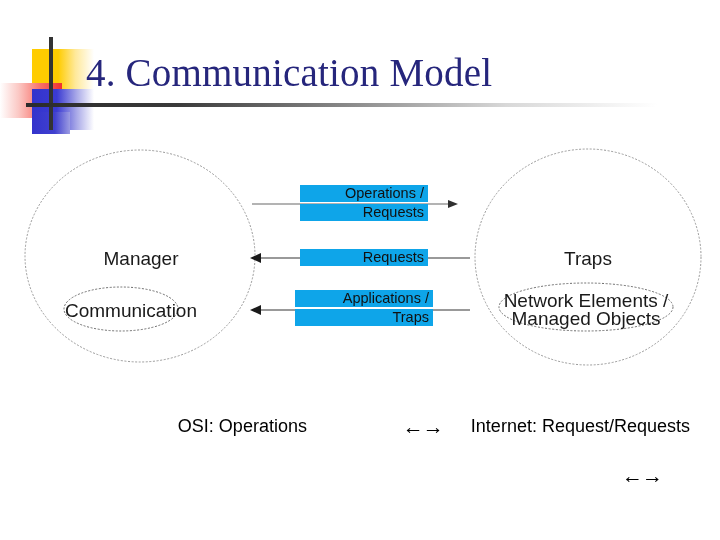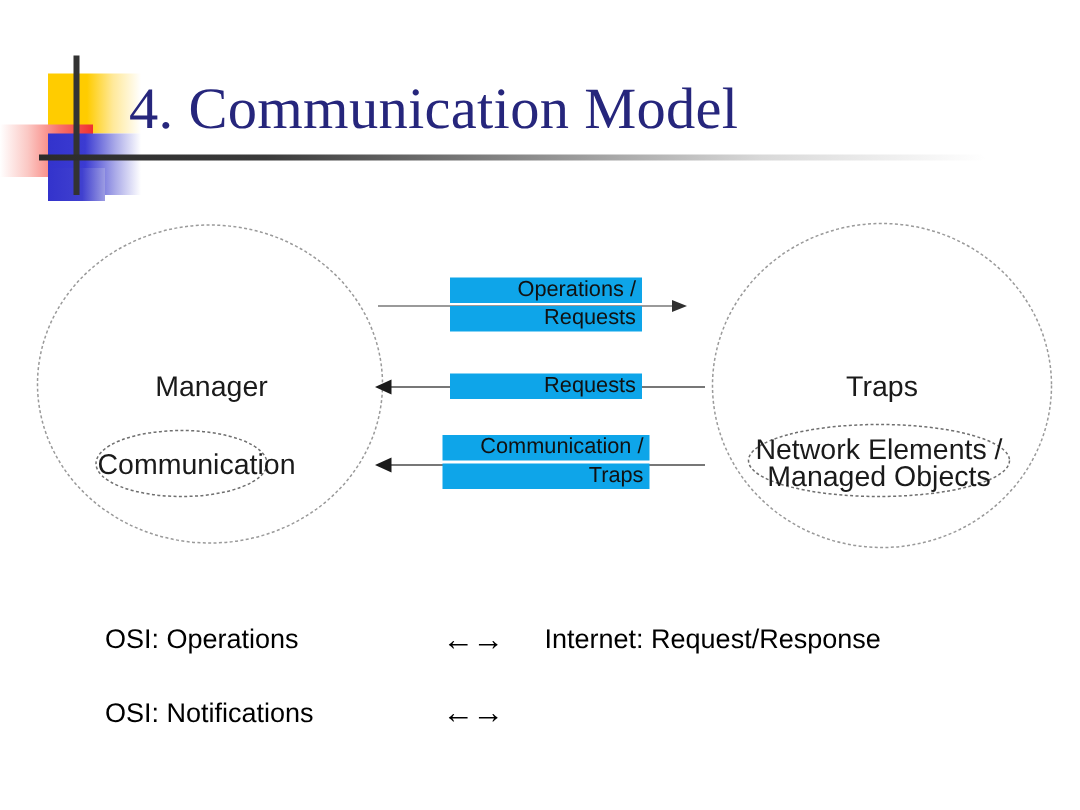--- a/index.html
+++ b/index.html
@@ -116,20 +116,21 @@
   #mapping-list {
     position: absolute;
     left: 70px;
     top: 402px;
     width: 620px;
   }
   .mapping-row {
     display: flex;
     align-items: center;
     height: 49px;
+    justify-content: flex-end;
   }
   .map-left {
     width: 225px;
     font-size: 18px;
     color: #000000;
     white-space: nowrap;
   }
   .map-arrows {
     width: 68px;
     font-size: 21px;
@@ -184,29 +185,28 @@
 <div class="node-label" style="left:550px; top:248px; width:76px;">Traps</div>
 
 <div class="node-label" style="left:500px; top:290px; width:172px;">Network Elements /</div>
 <div class="node-label" style="left:500px; top:308px; width:172px;">Managed Objects</div>
 
 <div class="arrow-label" style="left:300px; top:185px; width:120px;">Operations /</div>
 <div class="arrow-label" style="left:300px; top:204px; width:120px;">Requests</div>
 
 <div class="arrow-label" style="left:300px; top:249px; width:120px;">Requests</div>
 
-<div class="arrow-label" style="left:295px; top:290px; width:130px;">Communication /</div>
+<div class="arrow-label" style="left:295px; top:290px; width:130px;">Applications /</div>
 <div class="arrow-label" style="left:295px; top:309px; width:130px;">Traps</div>
 
 <div id="mapping-list">
 
   <div class="mapping-row">
     <div class="map-left">OSI: Operations</div>
     <div class="map-arrows">←→</div>
-    <div class="map-right">Internet: Request/Response</div>
+    <div class="map-right">Internet: Request/Requests</div>
   </div>
 
   <div class="mapping-row">
-    <div class="map-left">OSI: Notifications</div>
     <div class="map-arrows">←→</div>
   </div>
 
 </div>
 
 </body></html>

